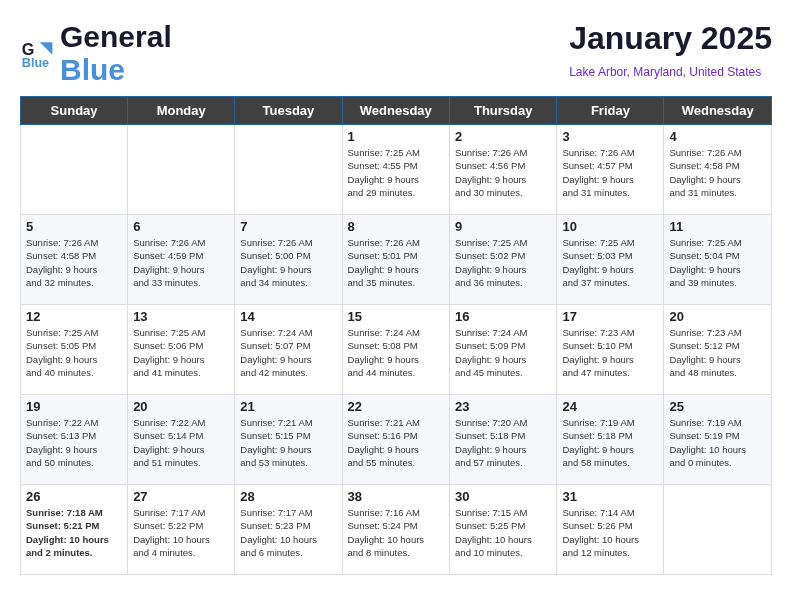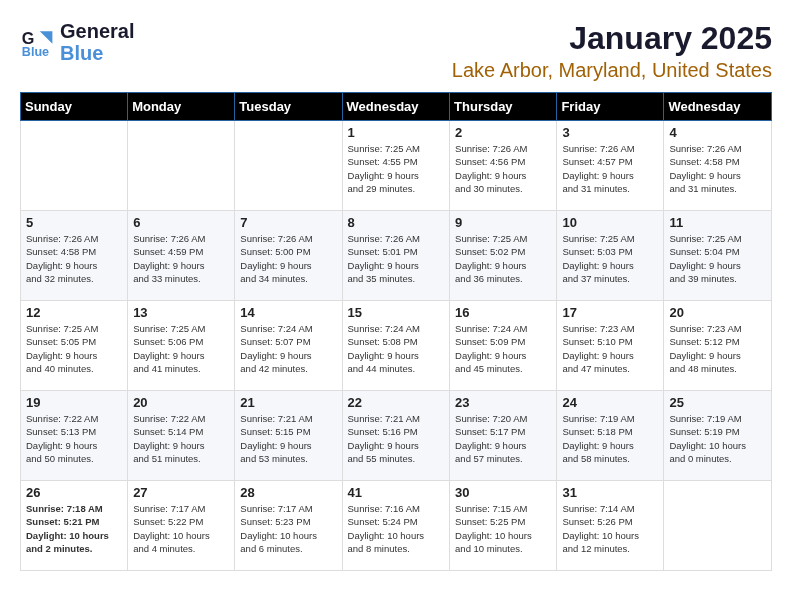--- a/index.html
+++ b/index.html
@@ -15,57 +15,56 @@
       justify-content: space-between;
       align-items: flex-start;
       margin-bottom: 10px;
     }
     .logo {
       display: flex;
       align-items: center;
       gap: 4px;
     }
     .logo-text {
-      font-size: 20px;
+      font-size: 30px;
       font-weight: bold;
       color: #1a1a2e;
       line-height: 1.1;
     }
     .logo-blue {
       color: #4a90d9;
     }
     .logo-icon {
       width: 36px;
       height: 36px;
     }
     .title-block {
-      text-align: right;
     }
     .month-title {
       font-size: 32px;
       font-weight: bold;
       color: #1a1a2e;
     }
     .location-title {
-      font-size: 20px;
-      color: #a16207;
-      margin-top: 2px;
+      font-size: 12px;
+      color: #6d28d9;
+      margin-top: 8px;
     }
     .calendar {
       width: 100%;
       border-collapse: collapse;
       border: 1px solid #ccc;
     }
     .calendar th {
-      background: #000000;
+      background: #404040;
       color: #fff;
       font-size: 13px;
       font-weight: bold;
       padding: 6px 4px;
-      text-align: left;
+      text-align: center;
       border: 1px solid #2563a0;
     }
     .calendar td {
       vertical-align: top;
       border: 1px solid #ddd;
       padding: 4px 5px;
       width: 108px;
       height: 90px;
       background: #fff;
     }
@@ -285,21 +284,21 @@
         <td>
           <div class="day-number">22</div>
           <div class="day-info" style="white-space: pre-line;">Sunrise: 7:21 AM
 Sunset: 5:16 PM
 Daylight: 9 hours
 and 55 minutes.</div>
         </td>
         <td>
           <div class="day-number">23</div>
           <div class="day-info" style="white-space: pre-line;">Sunrise: 7:20 AM
-Sunset: 5:17 PM
+Sunset: 5:18 PM
 Daylight: 9 hours
 and 57 minutes.</div>
         </td>
         <td>
           <div class="day-number">24</div>
           <div class="day-info" style="white-space: pre-line;">Sunrise: 7:19 AM
 Sunset: 5:18 PM
 Daylight: 9 hours
 and 58 minutes.</div>
         </td>
@@ -327,21 +326,21 @@
 and 4 minutes.</div>
         </td>
         <td>
           <div class="day-number">28</div>
           <div class="day-info" style="white-space: pre-line;">Sunrise: 7:17 AM
 Sunset: 5:23 PM
 Daylight: 10 hours
 and 6 minutes.</div>
         </td>
         <td>
-          <div class="day-number">41</div>
+          <div class="day-number">38</div>
           <div class="day-info" style="white-space: pre-line;">Sunrise: 7:16 AM
 Sunset: 5:24 PM
 Daylight: 10 hours
 and 8 minutes.</div>
         </td>
         <td>
           <div class="day-number">30</div>
           <div class="day-info" style="white-space: pre-line;">Sunrise: 7:15 AM
 Sunset: 5:25 PM
 Daylight: 10 hours

